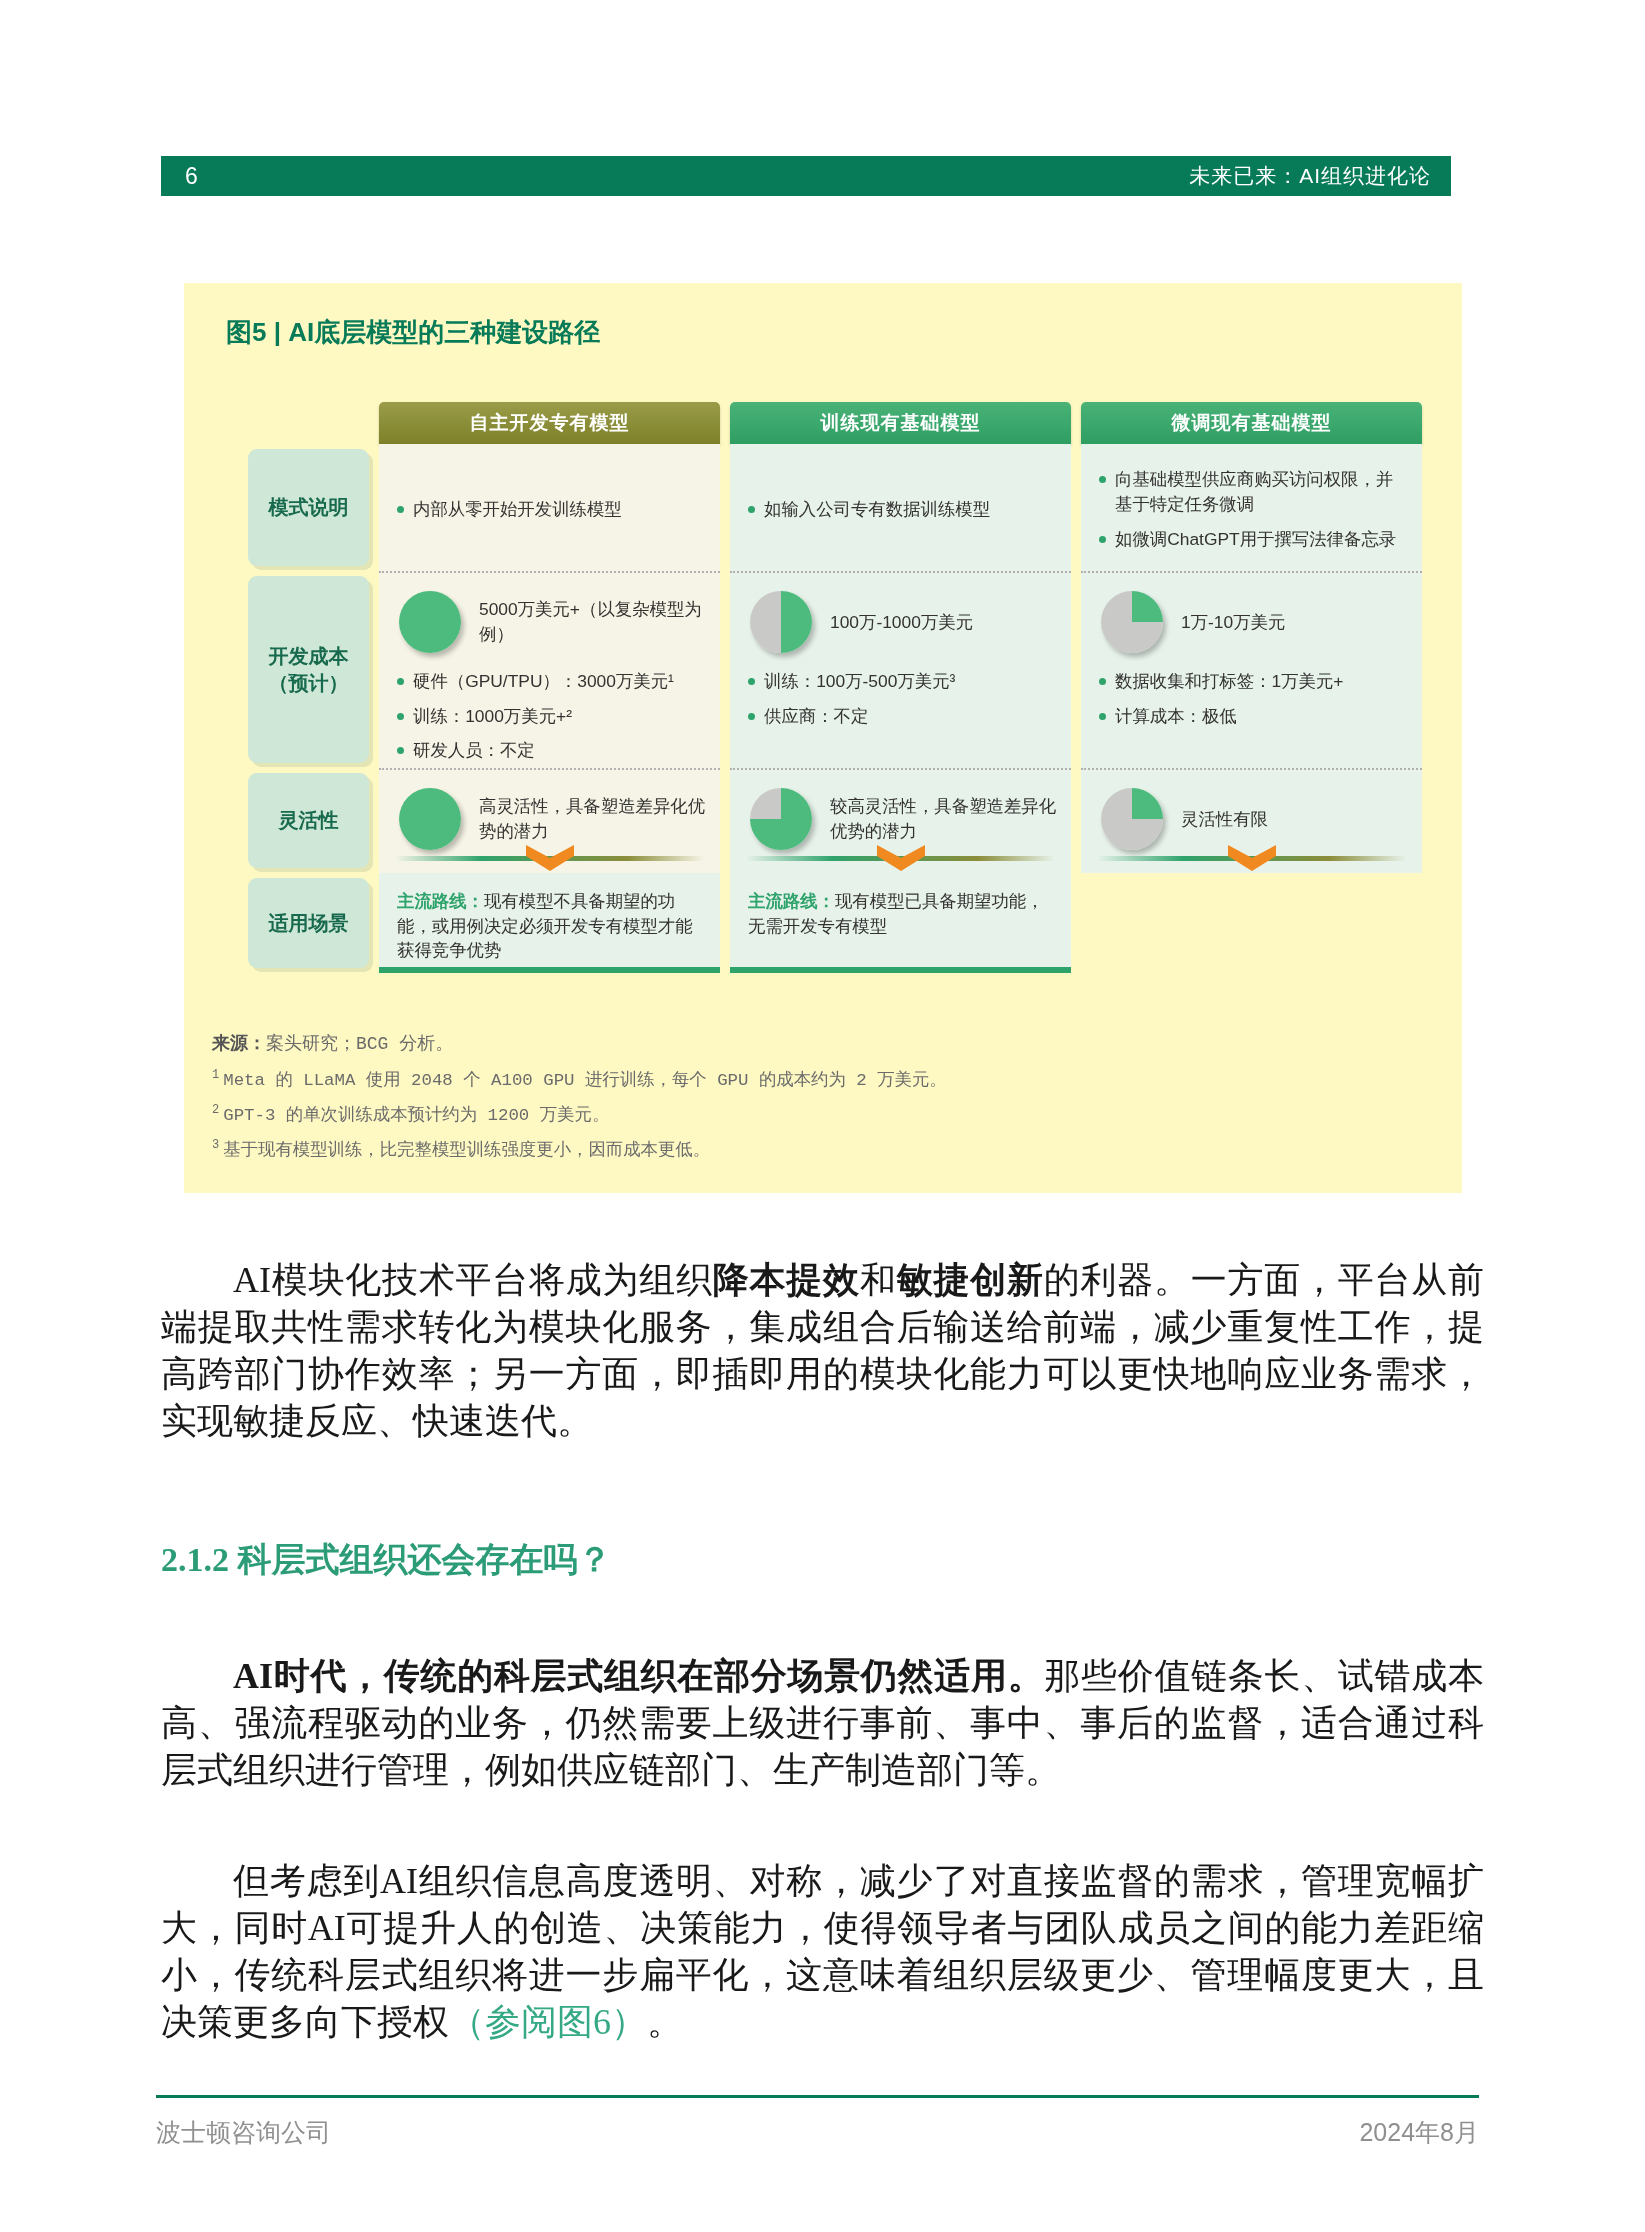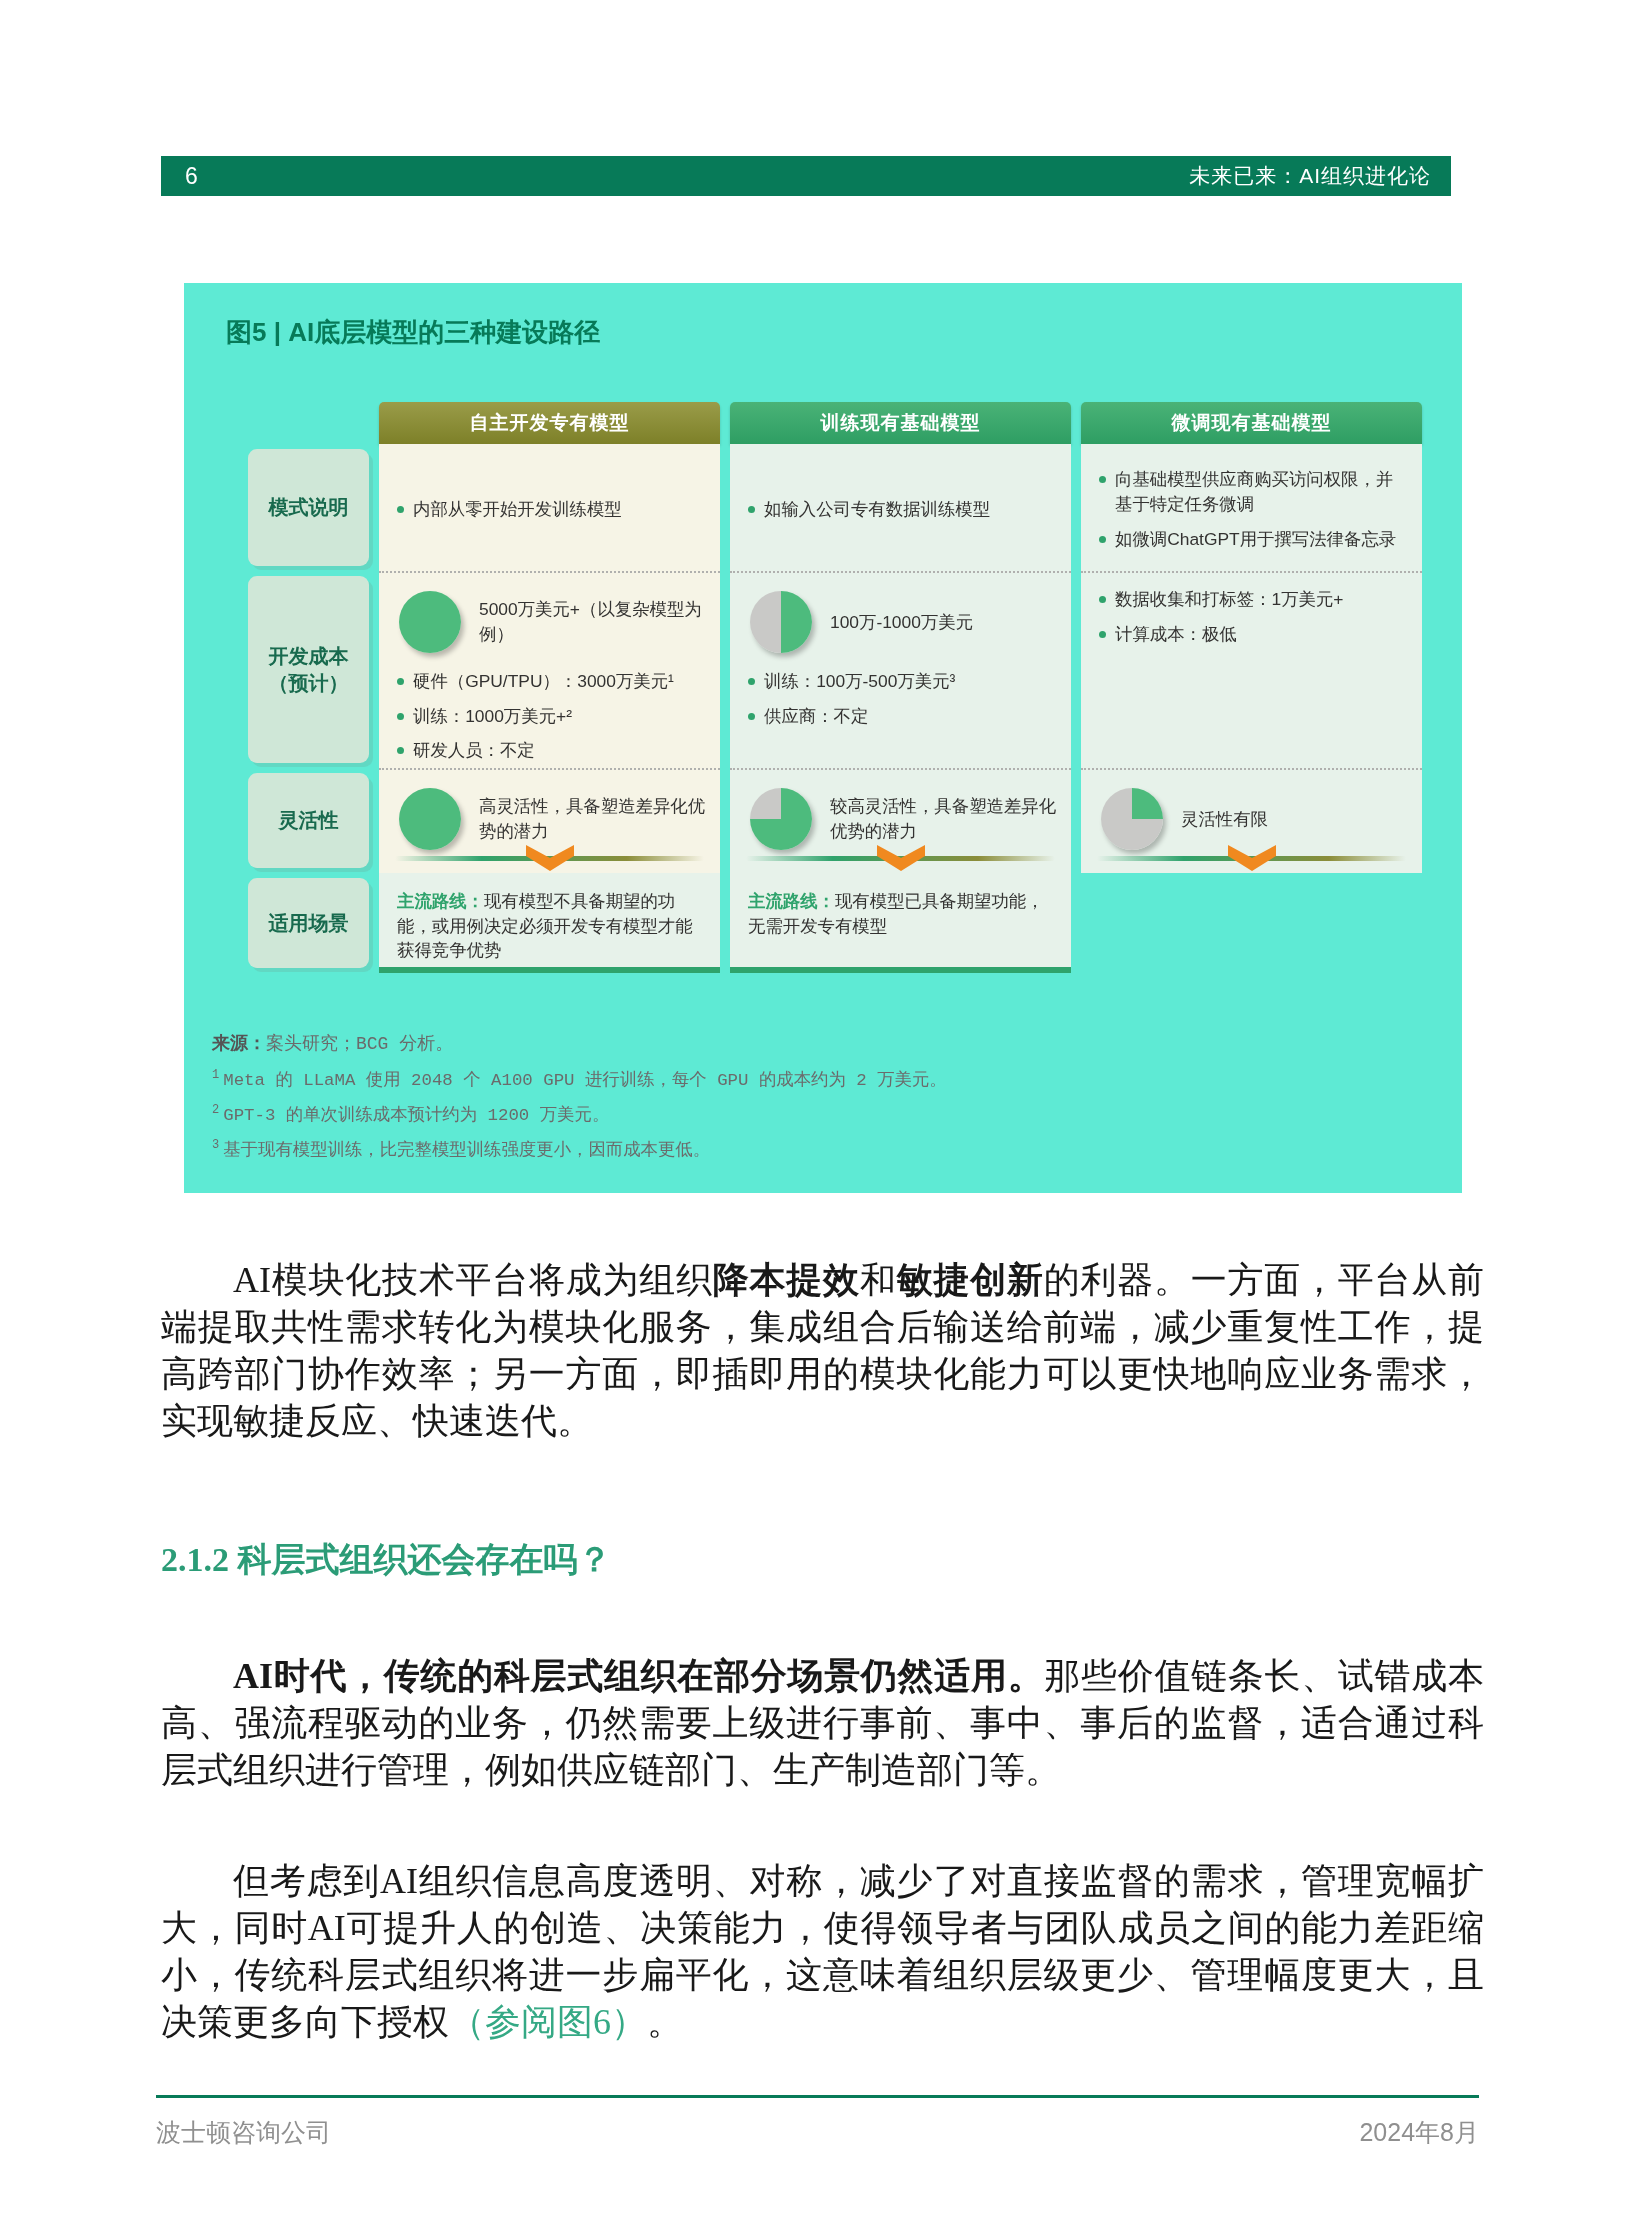--- a/index.html
+++ b/index.html
@@ -21,21 +21,21 @@
     display:flex;align-items:center;justify-content:space-between;
     color:#ffffff;
   }
   .topband .pagenum{font-size:23px;padding-left:24px;}
   .topband .doctitle{font-size:21px;padding-right:20px;letter-spacing:1px;}
 
   
   .figure-panel{
     margin:87px auto 0 23px;
     width:1278px;
-    background:#5eead4;
+    background:#fef9c3;
     padding:26px 0 30px 0;
     box-sizing:border-box;
   }
   .fig-title{
     margin:6px 0 0 42px;
     font-size:26px;font-weight:bold;color:var(--band_green,#077a58);
   }
   .fig-grid{
     margin:52px 0 0 64px;
     display:grid;
@@ -212,20 +212,24 @@
                 <span class="dot"></span>
                 <span>训练：100万-500万美元³</span>
               </li>
             <li class="bullet">
                 <span class="dot"></span>
                 <span>供应商：不定</span>
               </li>
           </ul>
         </div>
         <div class="cell c3 rsep">
+          <div class="pierow">
+            <span class="pie" style="background: conic-gradient(var(--pie_green) 0 25%, var(--pie_gray) 25% 100%);"></span>
+            <span class="pietext">1万-10万美元</span>
+          </div>
           <ul class="blist">
             <li class="bullet">
                 <span class="dot"></span>
                 <span>数据收集和打标签：1万美元+</span>
               </li>
             <li class="bullet">
                 <span class="dot"></span>
                 <span>计算成本：极低</span>
               </li>
           </ul>

